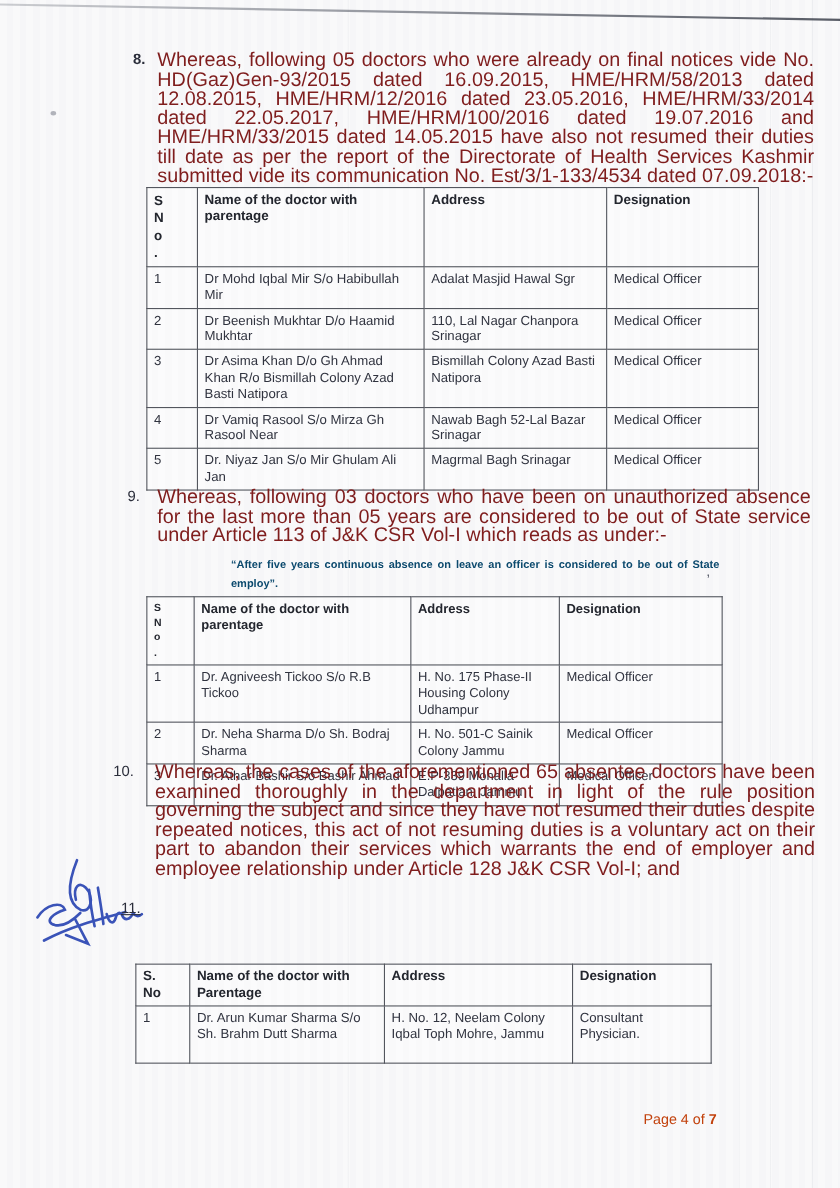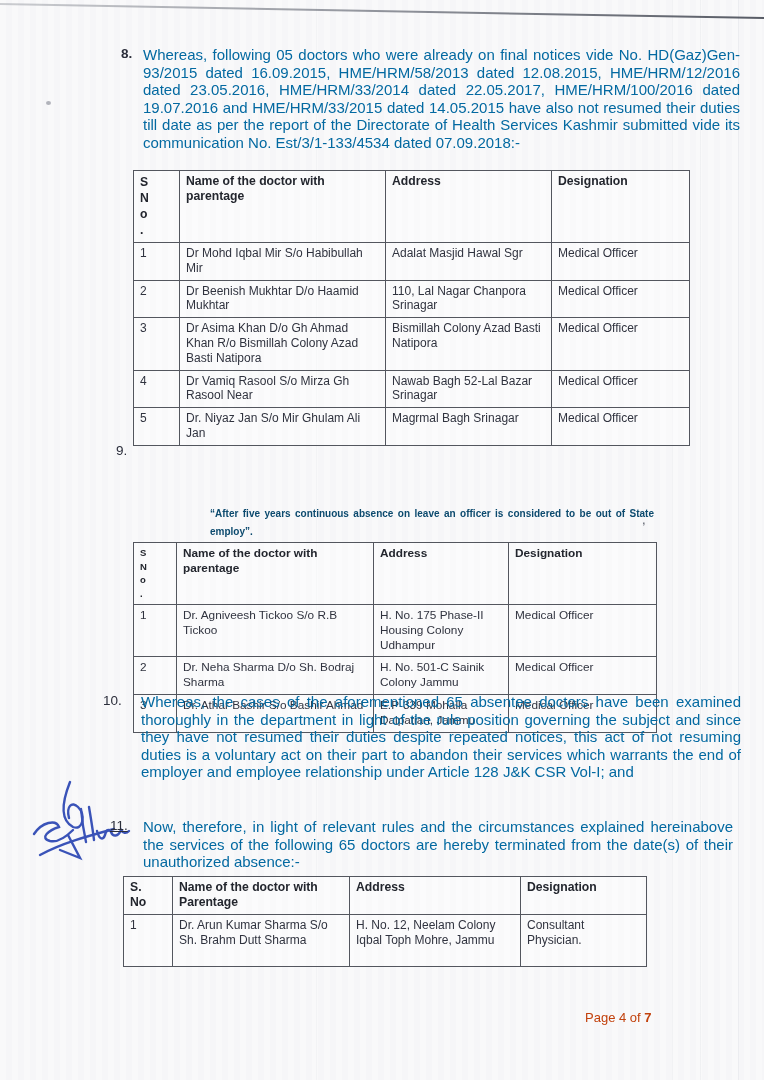--- a/index.html
+++ b/index.html
@@ -15,21 +15,21 @@
     color:#2e3140;
   }
   .scan-top-line{
     position:absolute;top:3px;left:-4px;width:780px;height:2px;
     background:linear-gradient(90deg,rgba(100,105,115,0.30),rgba(70,75,88,0.55) 45%,rgba(45,50,62,0.8));
     transform:rotate(1.05deg);transform-origin:left center;border-radius:1px;
   }
   .scan-dot{position:absolute;left:46px;top:101px;width:5px;height:4px;background:rgba(90,95,110,0.45);border-radius:50%;}
   .para{position:absolute;left:0;width:764px;}
   .para .num{position:absolute;font-size:13.5px;color:#2b2e3b;}
-  .para .body-txt{margin-left:143px;width:597px;text-align:justify;font-size:15px;line-height:17.5px;color:#0369a1;}
+  .para .body-txt{margin-left:143px;width:597px;text-align:justify;font-size:18px;line-height:17.5px;color:#7f1d1d;}
   .num-bold{font-weight:bold;}
   .quote{position:absolute;left:210px;top:505px;width:444px;font-weight:bold;font-size:10px;line-height:18px;color:#0c4a6e;text-align:justify;}
   .stray-mark{position:absolute;left:642px;top:512px;font-size:13px;color:#555a66;}
   table{border-collapse:collapse;table-layout:fixed;position:absolute;background:rgba(255,255,255,0.35);}
   td,th{border:1px solid #53565e;vertical-align:top;padding:3px 6px 4px 6px;font-size:12px;line-height:14.8px;color:#30333f;text-align:left;font-weight:normal;}
   th{font-weight:bold;color:#23262e;font-size:12.2px;line-height:15px;}
   .sno-stack{white-space:pre-line;line-height:16px;}
   .t1{left:133px;top:170px;width:556px;}
   .t2{left:133px;top:542px;width:523px;}
   .t2 th.sno-stack{font-size:9.5px;line-height:13.5px;}
@@ -100,20 +100,21 @@
       <td>5</td>
       <td>Dr. Niyaz Jan S/o Mir Ghulam Ali Jan</td>
       <td>Magrmal Bagh Srinagar</td>
       <td>Medical Officer</td>
     </tr>
   </tbody>
 </table>
 
 <div class="para" style="top:443px;">
   <span class="num" style="left:116px;">9.</span>
+  <div class="body-txt" style="width:594px;">Whereas, following 03 doctors who have been on unauthorized absence for the last more than 05 years are considered to be out of State service under Article 113 of J&amp;K CSR Vol-I which reads as under:-</div>
 </div>
 
 <div class="quote">“After five years continuous absence on leave an officer is considered to be out of State employ”.</div>
 <span class="stray-mark">,</span>
 
 <table class="t2">
   <colgroup>
       <col style="width:43px">
       <col style="width:197px">
       <col style="width:135px">
@@ -165,21 +166,20 @@
       <path d="M55 31 C56 42 58 55 60 64 M63 29 C65 41 67 53 68 62"></path>
       <path d="M71 53 C73 61 77 63 79 57 C80 52 83 50 85 54 C87 59 92 59 95 52 C97 55 100 56 103 53"></path>
       <path d="M14 77 C36 65 62 58 88 51"></path>
       <path d="M42 57 L54 80 L34 72"></path>
     </g>
   </svg>
 </div>
 
 <div class="para" style="top:818px;">
   <span class="num" style="left:110px;text-decoration:underline;">11.</span>
-  <div class="body-txt" style="width:590px;">Now, therefore, in light of relevant rules and the circumstances explained hereinabove the services of the following 65 doctors are hereby terminated from the date(s) of their unauthorized absence:-</div>
 </div>
 
 <table class="t3">
   <colgroup>
       <col style="width:49px">
       <col style="width:177px">
       <col style="width:171px">
       <col style="width:126px">
     </colgroup>
   <thead>

